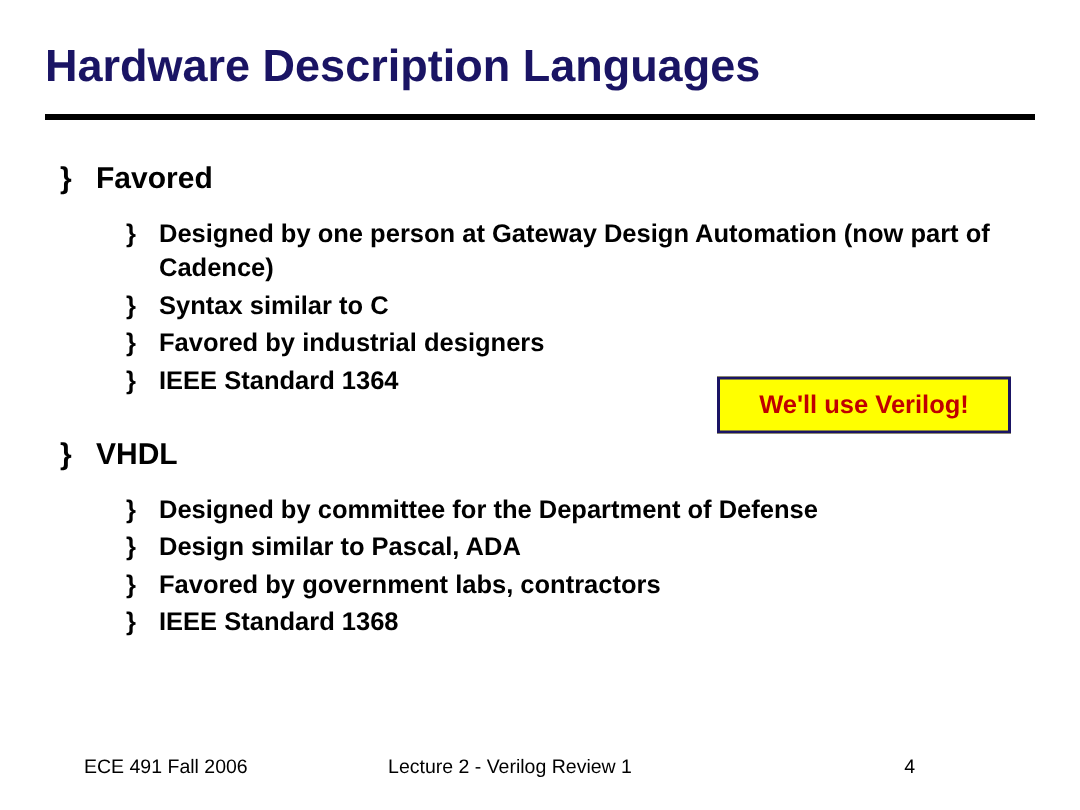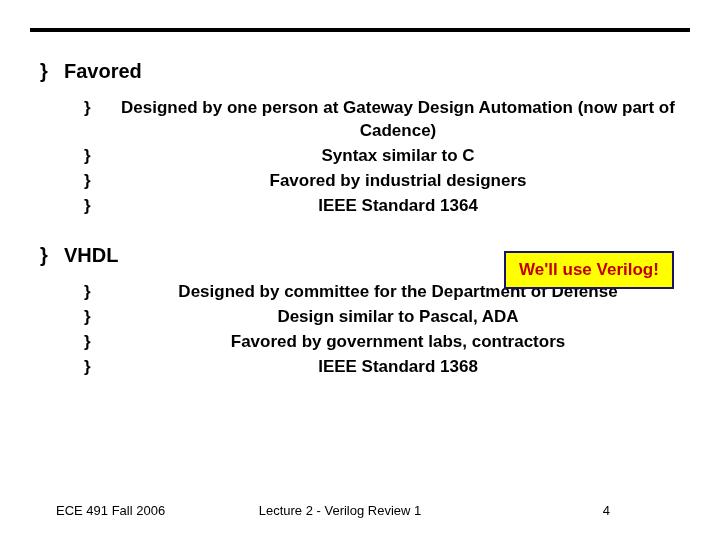--- a/index.html
+++ b/index.html
@@ -54,26 +54,26 @@
     align-items: baseline;
     line-height: 1.35;
     margin-bottom: 2px;
   }
   .bullet2 {
     display: inline-block;
     width: 22px;
     flex-shrink: 0;
     font-size: 17px;
   }
-  .sub-text { flex: 1; text-align: center; }
+  .sub-text { flex: 1; }
   .callout {
     position: absolute;
     right: 46px;
     top: 251px;
-    width: 170px;
+    width: 196px;
     height: 38px;
     background: #ffff00;
     border: 2.5px solid #1a1464;
     color: #c00000;
     font-weight: bold;
     font-size: 17px;
     display: flex;
     align-items: center;
     justify-content: center;
   }
@@ -89,20 +89,21 @@
     font-size: 13px;
     color: #000;
   }
   .footer-center { position: absolute; left: 50%; transform: translateX(-50%); margin-left: 14px; }
 </style>
 </head>
 <body>
 
 <div class="slide">
 
+  <div class="title">Hardware Description Languages</div>
   <hr class="rule">
 
   <ul class="top-level">
 
     <li>
       <div class="top-heading">
         <span class="bullet1">}</span>
         <span>Favored</span>
       </div>
       <ul class="sub-level">

